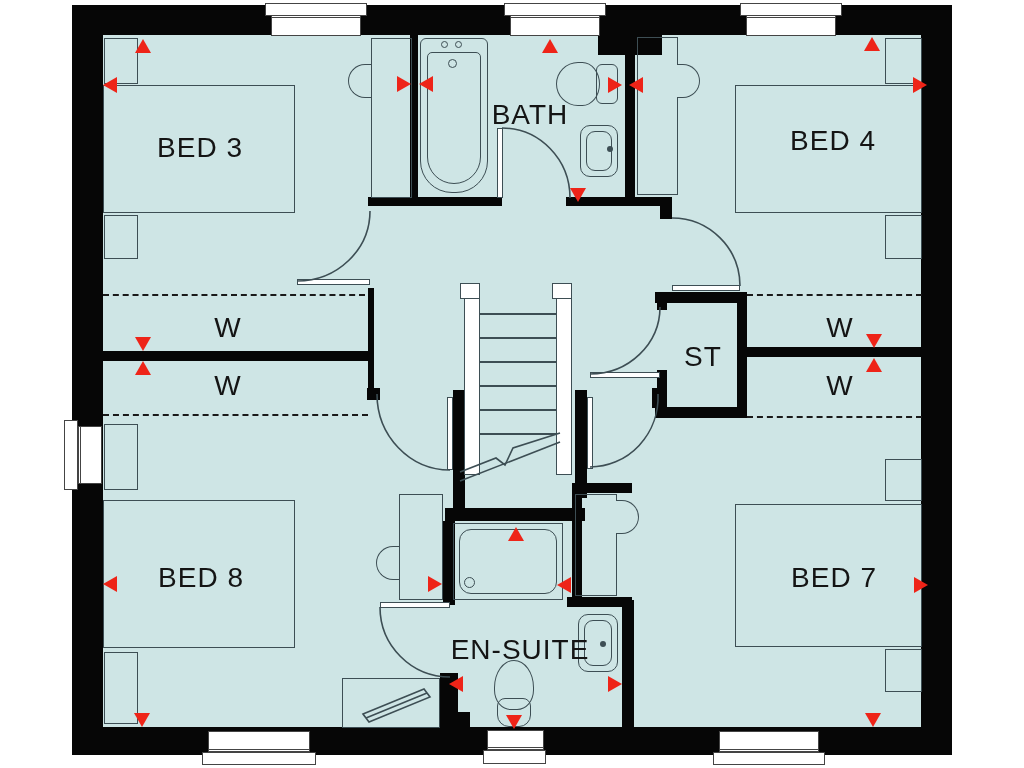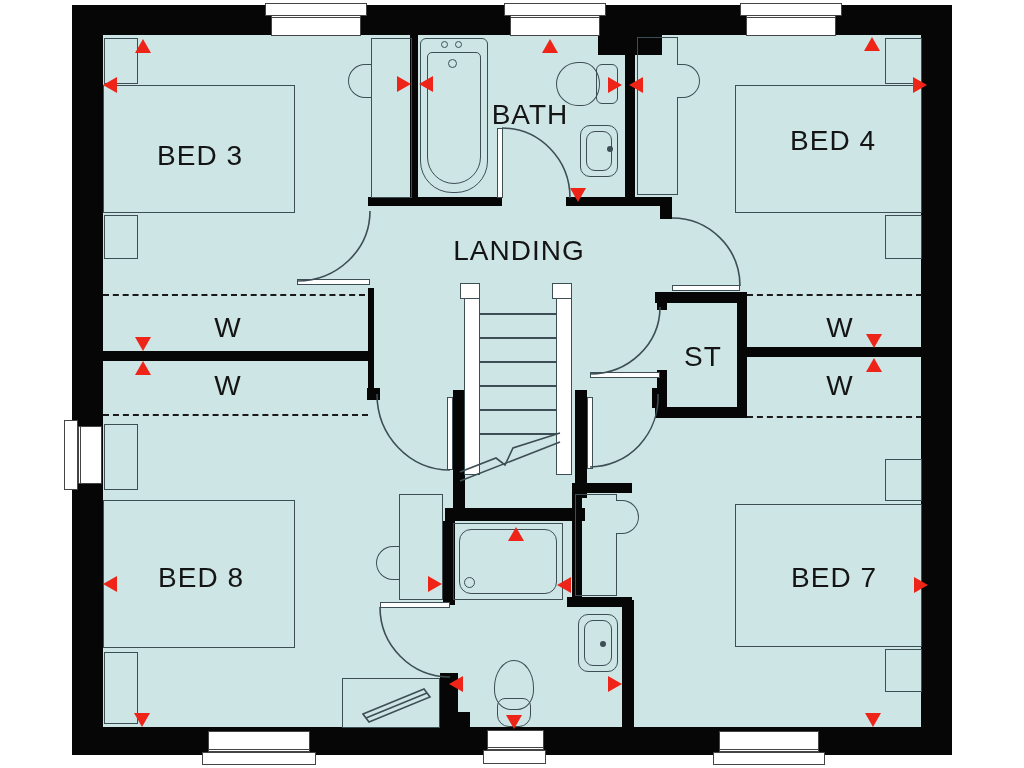--- a/index.html
+++ b/index.html
@@ -155,31 +155,31 @@
       <path d="M590,374 A70,67 0 0 0 660,307"></path>
       <path d="M450,470 A73,76 0 0 1 377,394"></path>
       <path d="M590,467 A68,70 0 0 0 658,394"></path>
       <path d="M380,607 A70,70 0 0 0 450,677"></path>
       <path d="M460,472 L496,458 L505,465 L513,448 L560,433"></path>
       <path d="M460,481 L560,442"></path>
       <path d="M363,714 L424,689 L430,697 L369,722 Z M366,718 L427,693"></path>
     </g>
   </svg>
 
-<div class="room-label" style="left: 200px; top: 156px;">BED 3</div>
+<div class="room-label" style="left: 200px; top: 148px;">BED 3</div>
     <div class="room-label" style="left: 530px; top: 115px;">BATH</div>
     <div class="room-label" style="left: 833px; top: 141px;">BED 4</div>
-    <div class="room-label" style="left: 519px; top: 251px;">LANDING</div>
     <div class="room-label" style="left: 228px; top: 328px;">W</div>
     <div class="room-label" style="left: 228px; top: 386px;">W</div>
     <div class="room-label" style="left: 840px; top: 328px;">W</div>
     <div class="room-label" style="left: 840px; top: 386px;">W</div>
     <div class="room-label" style="left: 703px; top: 357px;">ST</div>
     <div class="room-label" style="left: 201px; top: 578px;">BED 8</div>
     <div class="room-label" style="left: 834px; top: 578px;">BED 7</div>
+    <div class="room-label" style="left: 520px; top: 650px;">EN-SUITE</div>
     <div class="marker mk-up" style="left: 135px; top: 39px;"></div>
     <div class="marker mk-left" style="left: 103px; top: 77px;"></div>
     <div class="marker mk-right" style="left: 397px; top: 76px;"></div>
     <div class="marker mk-left" style="left: 419px; top: 76px;"></div>
     <div class="marker mk-up" style="left: 542px; top: 39px;"></div>
     <div class="marker mk-right" style="left: 608px; top: 77px;"></div>
     <div class="marker mk-left" style="left: 629px; top: 77px;"></div>
     <div class="marker mk-up" style="left: 864px; top: 37px;"></div>
     <div class="marker mk-right" style="left: 913px; top: 77px;"></div>
     <div class="marker mk-down" style="left: 570px; top: 188px;"></div>

